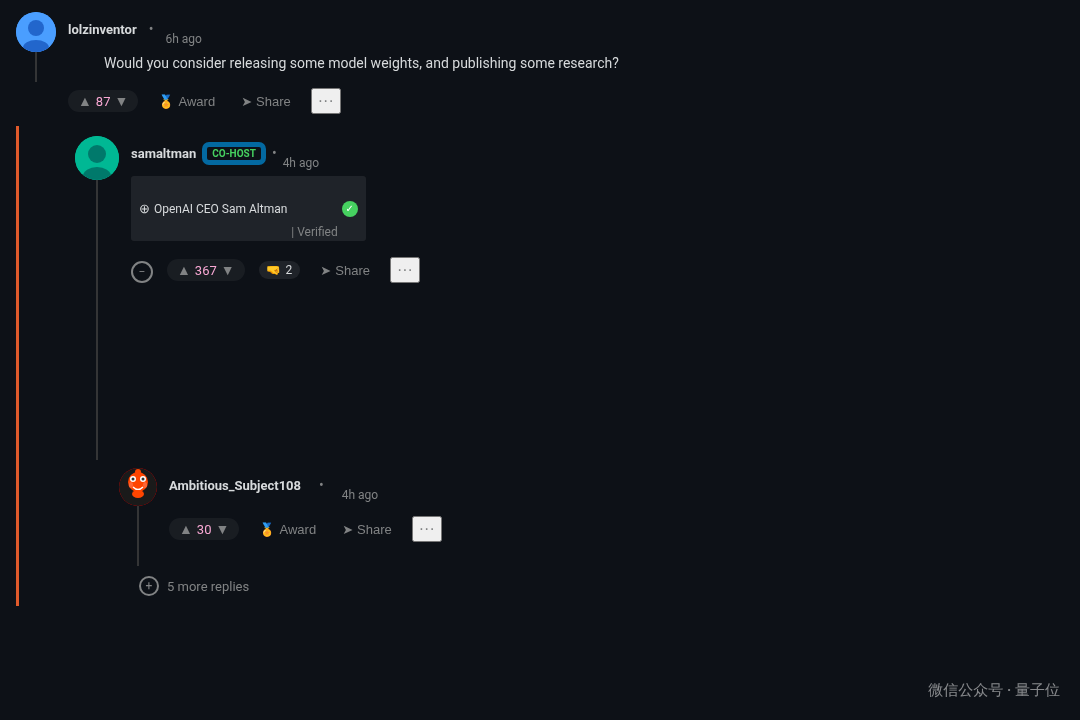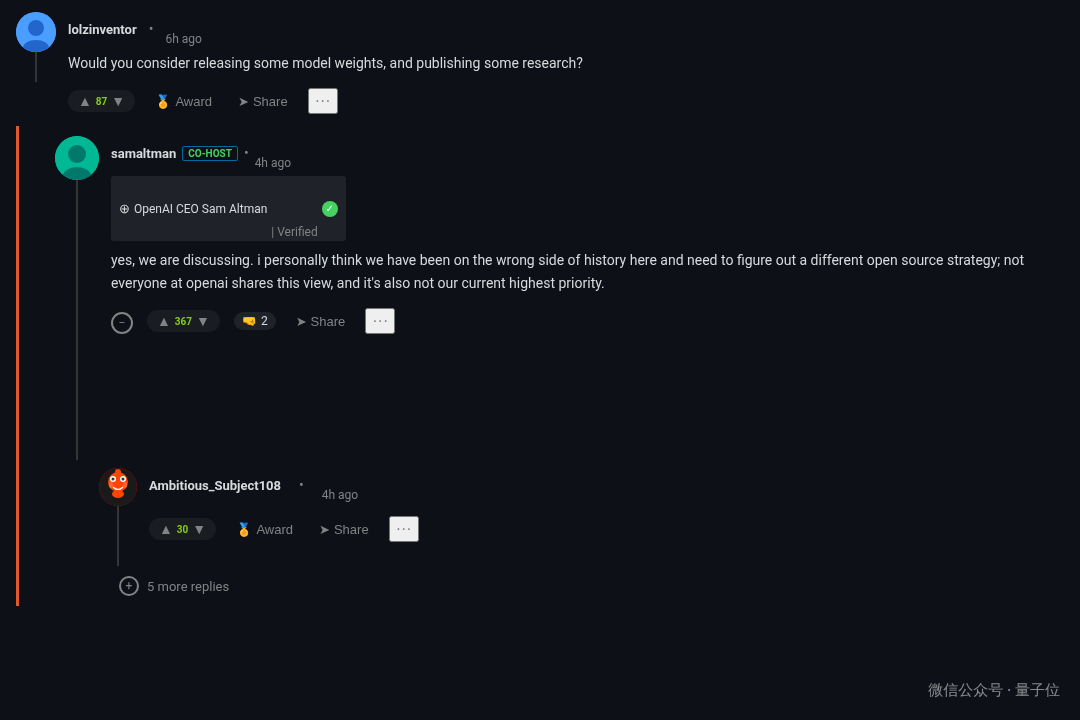--- a/index.html
+++ b/index.html
@@ -72,38 +72,39 @@
 
     .username {
       color: #d7dadc;
       font-weight: 700;
       font-size: 13px;
     }
 
     .co-host-badge {
       background: transparent;
       color: #46d160;
-      border: 1px solid #0369a1;
-      border-radius: 2px;
+      border: 5px solid #0369a1;
+      border-radius: 7px;
       padding: 1px 5px;
       font-size: 10px;
       font-weight: 700;
     }
 
     .timestamp {
       color: #818384;
       font-size: 12px;
       margin-top: 20px;
     }
 
     .comment-text {
       color: #d7dadc;
       line-height: 1.6;
       font-size: 14px;
       margin-bottom: 6px;
+      margin-left: 36px;
     }
 
     .comment-text-cn {
       color: #d7dadc;
       line-height: 1.6;
       font-size: 14px;
       margin-bottom: 10px;
     }
 
     .verified-badge {
@@ -154,23 +155,23 @@
     .vote-section {
       display: flex;
       align-items: center;
       gap: 4px;
       background: rgba(255,255,255,0.05);
       border-radius: 20px;
       padding: 3px 10px;
     }
 
     .vote-count {
-      color: #84cc16;
-      font-size: 10px;
-      font-weight: 700;
+      color: #f9a8d4;
+      font-size: 13px;
+      font-weight: 400;
     }
 
     .collapse-btn {
       width: 22px;
       height: 22px;
       border-radius: 50%;
       border: 2px solid #818384;
       display: flex;
       align-items: center;
       justify-content: center;
@@ -288,21 +289,21 @@
         </button>
         <button class="action-btn">
           <span style="font-size:13px;">➤</span>
           <span>Share</span>
         </button>
         <button class="dots-btn">···</button>
       </div>
     </div>
   </div>
 
-  <div style="margin-left: 52px; border-left: 3px solid #e05a2b; margin-left: 16px; padding-left: 36px;">
+  <div style="margin-left: 52px; border-left: 3px solid #e05a2b; margin-left: 16px; padding-left: 56px;">
     <div class="sam-comment" style="padding-left:0;">
       <div class="sam-left">
         <div class="avatar avatar-sam" style="width:44px;height:44px;">
           <svg width="44" height="44" viewBox="0 0 44 44">
             <circle cx="22" cy="22" r="22" fill="#00b894"></circle>
             <circle cx="22" cy="18" r="9" fill="#00796b"></circle>
             <ellipse cx="22" cy="40" rx="14" ry="9" fill="#00796b"></ellipse>
           </svg>
         </div>
         <div class="thread-line" style="height: 280px; margin: 0 21px;"></div>
@@ -313,21 +314,20 @@
           <span class="co-host-badge">CO-HOST</span>
           <span style="color:#818384;">•</span>
           <span class="timestamp">4h ago</span>
         </div>
         <div class="verified-badge">
           <span style="font-size:13px;">⊕</span>
           <span>OpenAI CEO Sam Altman</span>
           <span style="color:#818384;margin-top:47px;">| Verified</span>
           <span class="verified-icon">✓</span>
         </div>
-        <div class="comment-text">yes, we are discussing. i personally think we have been on the wrong side of history here and need to figure out a different open source strategy; not everyone at openai shares this view, and it's also not our current highest priority.</div>
         <div class="action-bar">
           <div style="display:flex; align-items:center; gap:0;">
             <div class="collapse-btn" style="width:22px;height:22px;border-radius:50%;border:2px solid #818384;display:flex;align-items:center;justify-content:center;font-size:12px;color:#818384;cursor:pointer;">−</div>
           </div>
           <div class="vote-section">
             <span style="font-size:14px;">▲</span>
             <span class="vote-count">367</span>
             <span style="font-size:14px;">▼</span>
           </div>
           <div class="award-count-badge">

